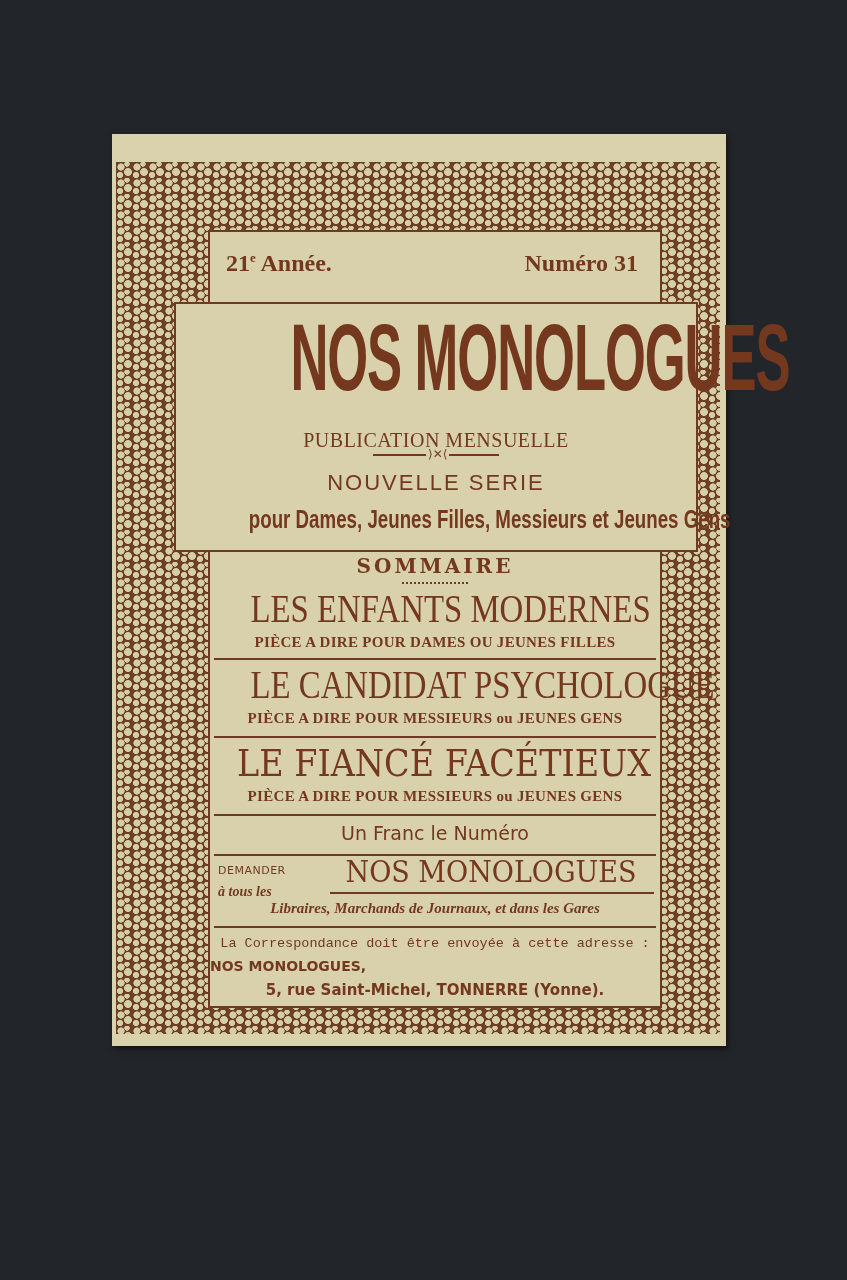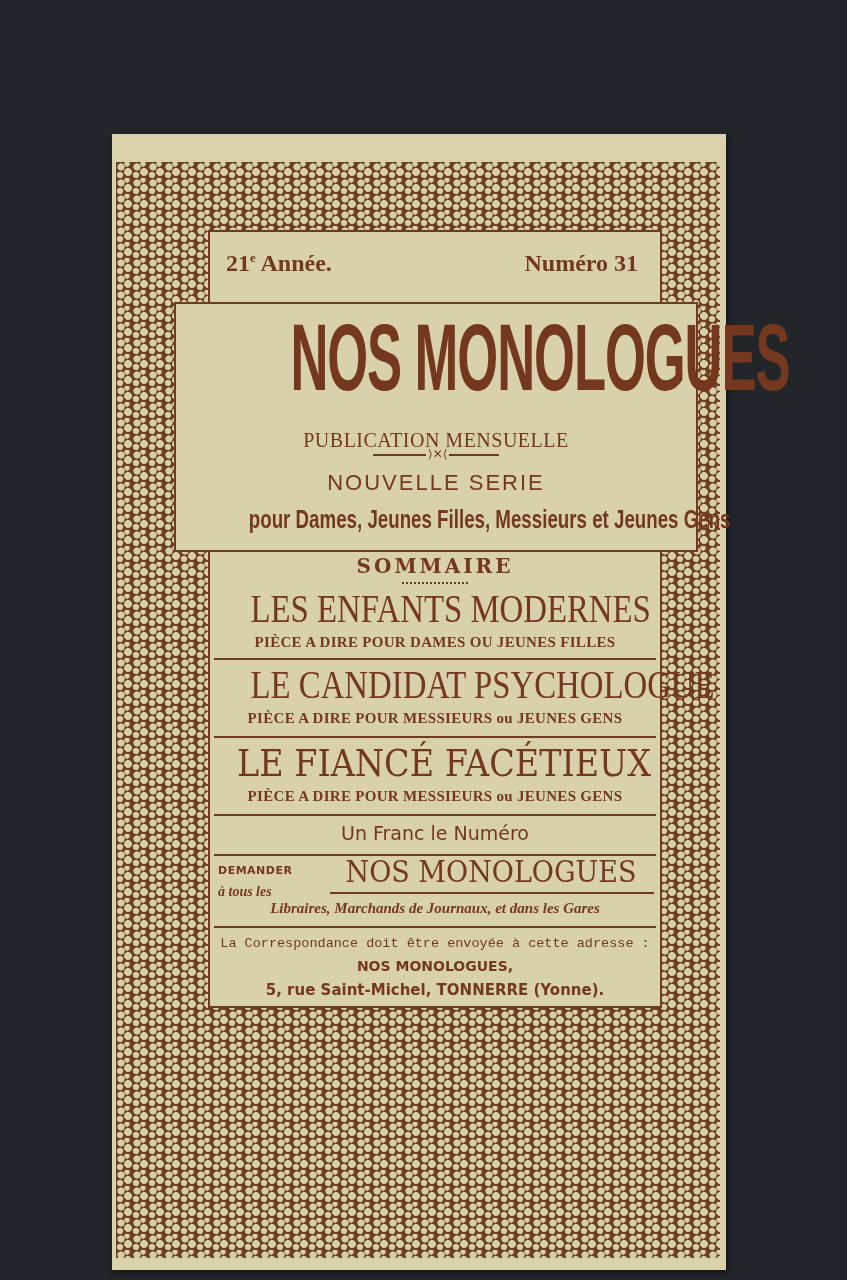--- a/index.html
+++ b/index.html
@@ -6,21 +6,21 @@
   body {
     width: 847px; height: 1280px;
     background: #22252a;
     position: relative;
     overflow: hidden;
     font-family: "Liberation Serif", serif;
   }
   .page {
     position: absolute;
     left: 112px; top: 134px;
-    width: 614px; height: 1136px;
+    width: 614px; height: 912px;
     background: #d9d2ad;
     box-shadow: 2px 3px 6px rgba(0,0,0,0.5);
   }
   
   .pattern {
     position: absolute;
     left: 4px; top: 28px; right: 6px; bottom: 12px;
     background-color: #6e3f24;
     background-image:
       radial-gradient(circle at 5px 5px, #d6cea6 3.3px, transparent 3.9px),
@@ -73,27 +73,27 @@
     position: absolute; left: 0; right: 0; text-align: center;
     font-family: "Liberation Serif", serif; font-size: 40px; white-space: nowrap;
     transform: scaleX(0.82); line-height: 42px;
   }
   .piece-sub {
     position: absolute; left: 0; right: 0; text-align: center;
     font-size: 15px; font-weight: bold; letter-spacing: 0.3px; white-space: nowrap;
   }
   .rule { position: absolute; left: 4px; right: 4px; height: 2px; background: #6e3a22; }
   .franc { position: absolute; left: 0; right: 0; top: 270px; text-align: center; font-family: "DejaVu Sans", sans-serif; font-size: 19px; }
-  .demander { position: absolute; left: 8px; top: 312px; font-family: "DejaVu Sans", sans-serif; font-weight: bold; font-size: 11px; letter-spacing: 0.5px; }
+  .demander { position: absolute; left: 8px; top: 312px; font-family: "DejaVu Sans", sans-serif; font-weight: normal; font-size: 11px; letter-spacing: 0.5px; }
   .atous { position: absolute; left: 8px; top: 332px; font-style: italic; font-weight: bold; font-size: 14px; }
   .nosmono { position: absolute; left: 118px; top: 302px; width: 326px; text-align: center; font-family: "DejaVu Serif", serif; font-size: 30px; white-space: nowrap; transform: scaleX(0.9); }
   .nosmono-rule { position: absolute; left: 120px; right: 6px; top: 340px; height: 2px; background: #6e3a22; }
   .libraires { position: absolute; left: 0; right: 0; top: 348px; text-align: center; font-style: italic; font-weight: bold; font-size: 15px; white-space: nowrap; }
   .corresp { position: absolute; left: 0; right: 0; top: 384px; text-align: center; font-family: Liberation Mono, monospace; font-size: 13.5px; white-space: nowrap; }
-  .addr-name { position: absolute; left: 0; right: 0; top: 406px; text-align: center; font-family: "DejaVu Sans", sans-serif; font-weight: bold; font-size: 14px; }
+  .addr-name { position: absolute; left: 0; right: 0; top: 406px; text-align: left; font-family: "DejaVu Sans", sans-serif; font-weight: bold; font-size: 14px; }
   .addr-street { position: absolute; left: 0; right: 0; top: 429px; text-align: center; font-family: "DejaVu Sans", sans-serif; font-weight: bold; font-size: 15px; white-space: nowrap; }
 </style>
 </head>
 <body>
 
 <div class="page">
   <div class="pattern"></div>
 
   <div class="panel hdr ink">
     <div class="year"><span>21</span><sup>e</sup> <span>Année.</span></div>

